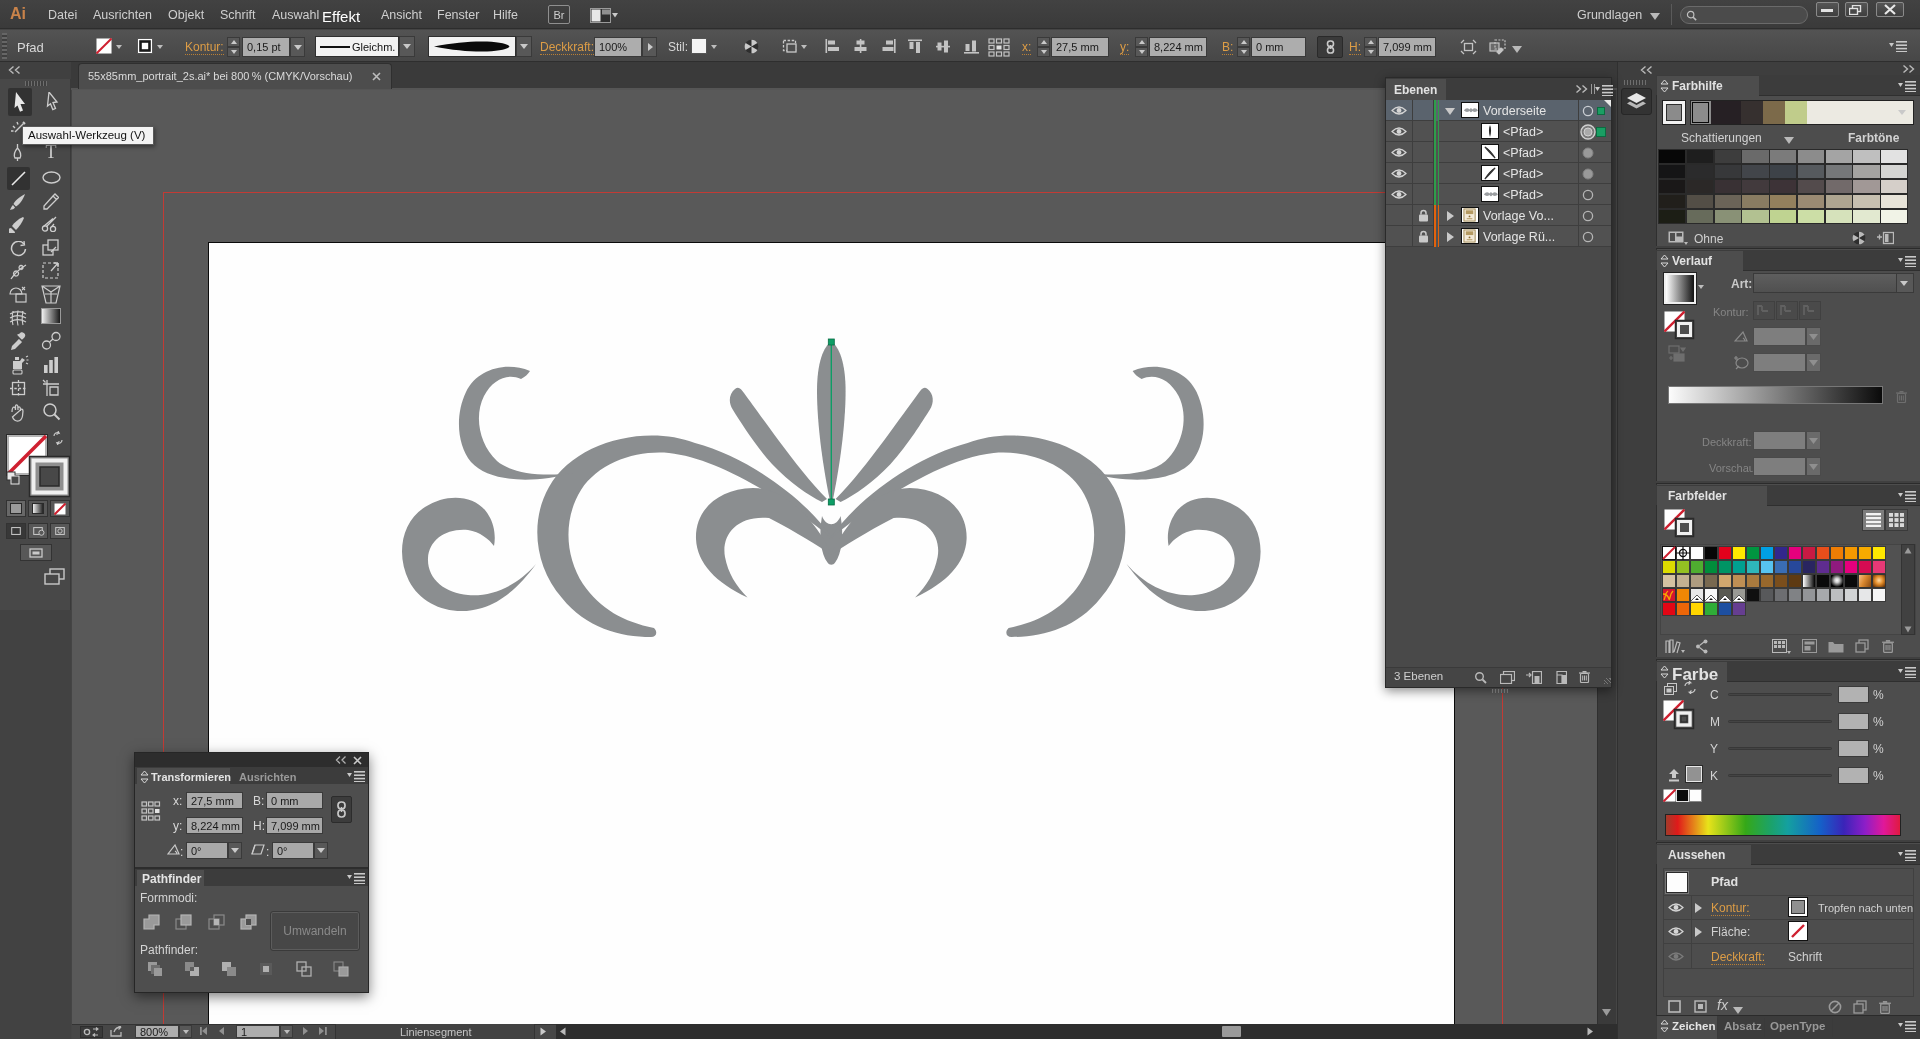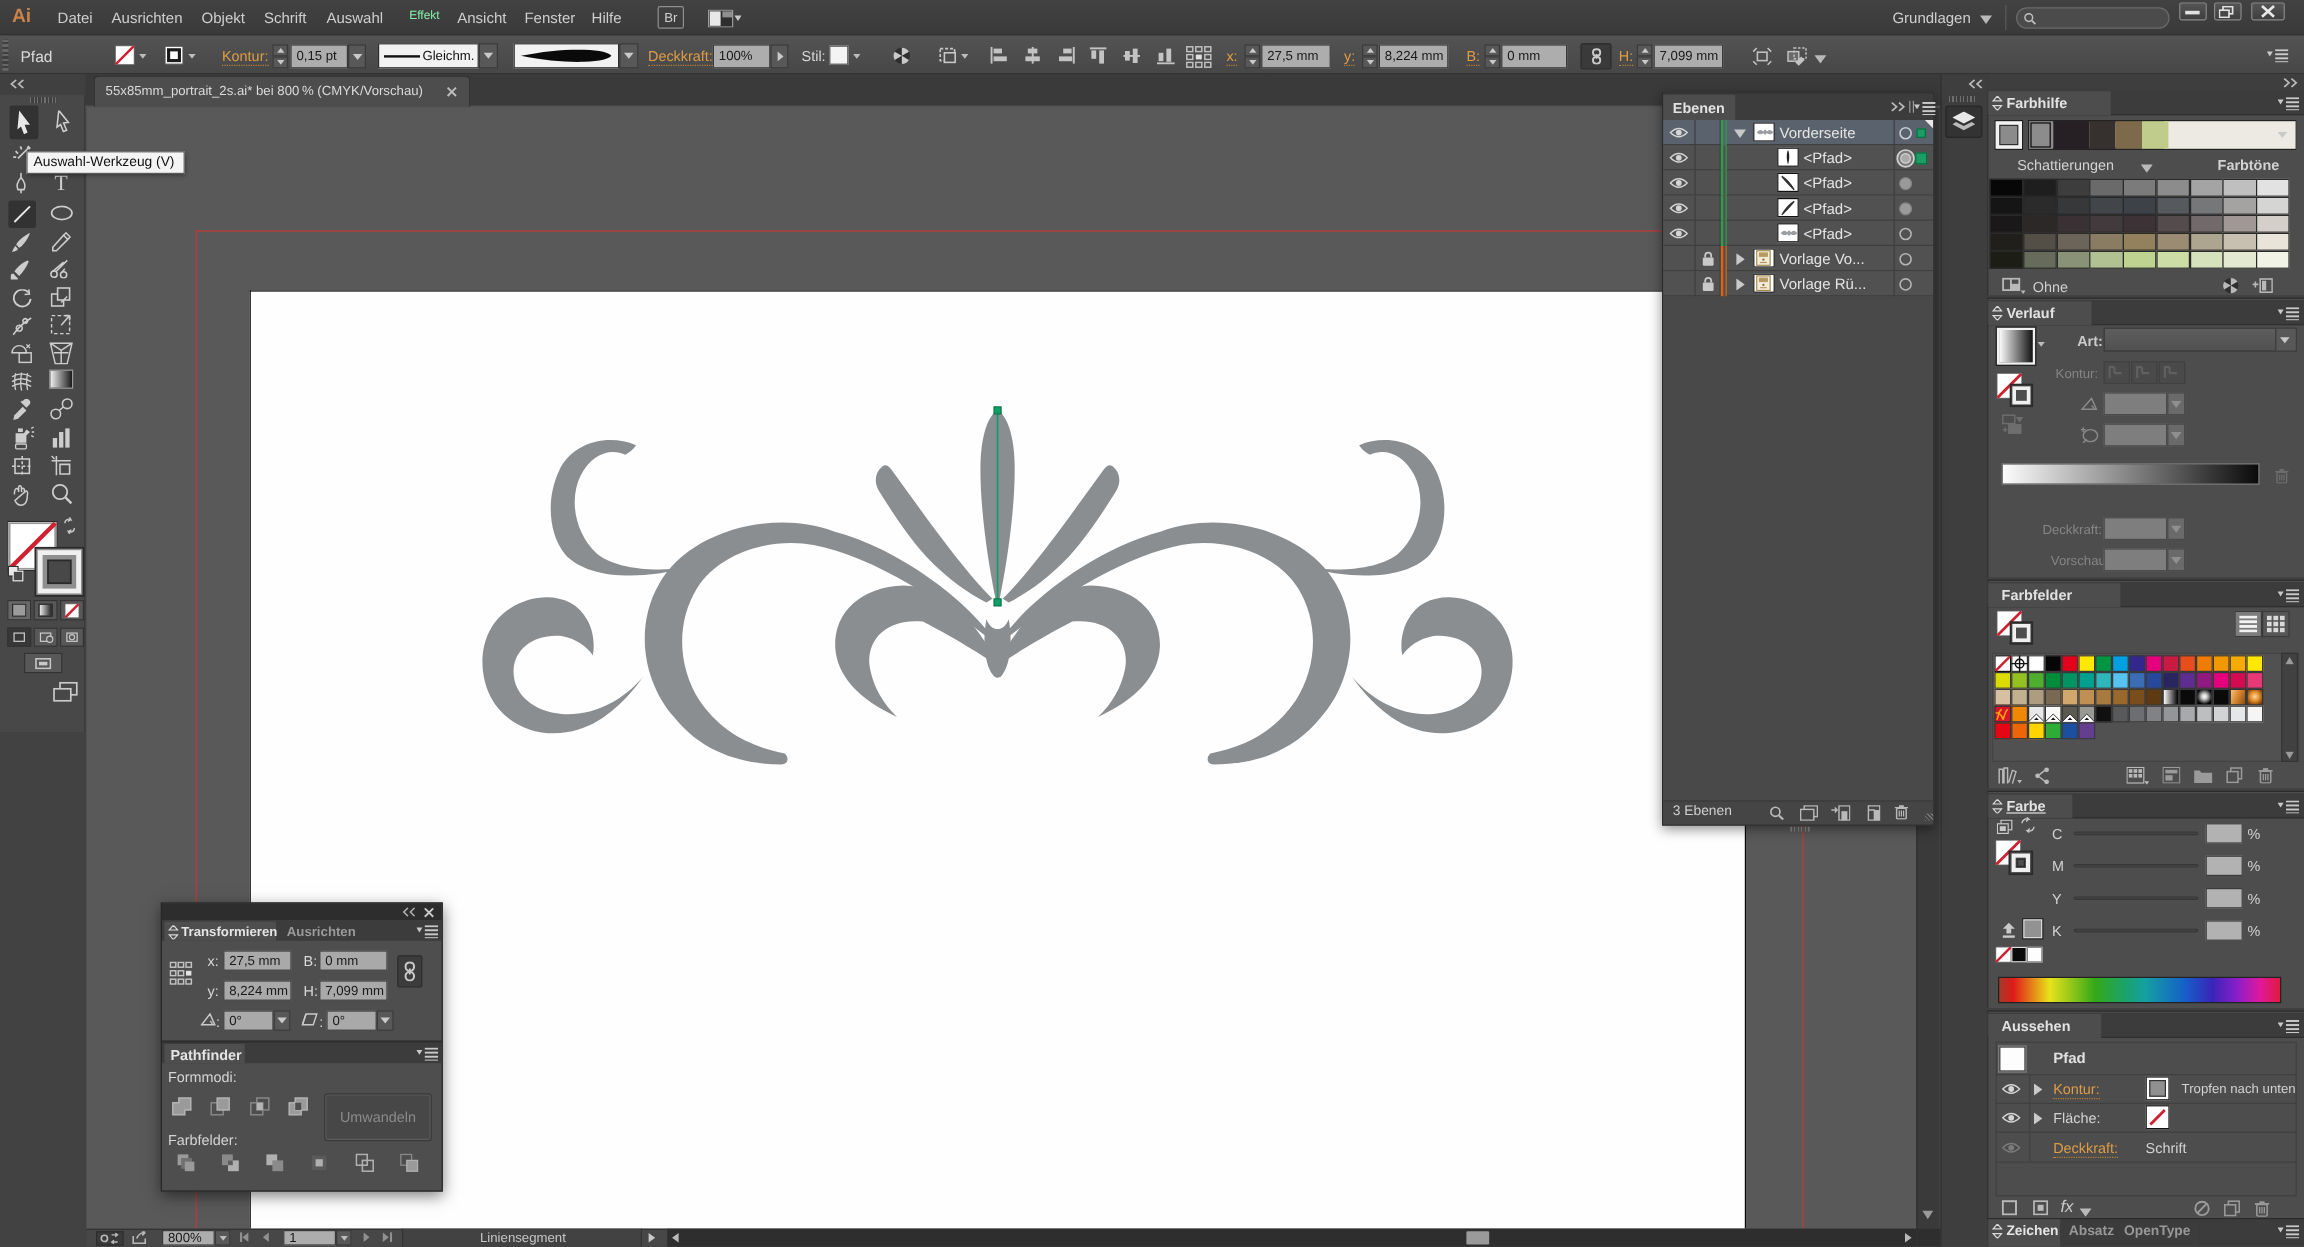--- a/index.html
+++ b/index.html
@@ -19,21 +19,21 @@
 .hdr{background:#3c3c3c;}
 </style></head>
 <body>
 <div class="abs" style="left:0;top:0;width:1920px;height:29px;background:linear-gradient(#424242,#3a3a3a);border-bottom:1px solid #2d2d2d;"></div>
 <div class="abs" style="left:10px;top:5px;font-size:16px;font-weight:bold;color:#c9834a;">Ai</div>
 <div class="abs" style="left:48px;top:8px;font-size:12.5px;color:#cfcfcf;">Datei</div>
 <div class="abs" style="left:93px;top:8px;font-size:12.5px;color:#cfcfcf;">Ausrichten</div>
 <div class="abs" style="left:168px;top:8px;font-size:12.5px;color:#cfcfcf;">Objekt</div>
 <div class="abs" style="left:220px;top:8px;font-size:12.5px;color:#cfcfcf;">Schrift</div>
 <div class="abs" style="left:272px;top:8px;font-size:12.5px;color:#cfcfcf;">Auswahl</div>
-<div class="abs" style="left:341px;top:8px;font-size:10px;color:#86efac;">Effekt</div>
+<div class="abs" style="left:322px;top:8px;font-size:15px;color:#ffffff;">Effekt</div>
 <div class="abs" style="left:381px;top:8px;font-size:12.5px;color:#cfcfcf;">Ansicht</div>
 <div class="abs" style="left:437px;top:8px;font-size:12.5px;color:#cfcfcf;">Fenster</div>
 <div class="abs" style="left:493px;top:8px;font-size:12.5px;color:#cfcfcf;">Hilfe</div>
 <div class="abs" style="left:548px;top:5px;width:22px;height:19px;border:1px solid #8f8f8f;border-radius:2px;color:#cfcfcf;font-size:11px;display:flex;align-items:center;justify-content:center;">Br</div>
 <svg class="abs" style="left:590px;top:8px" width="28" height="15" viewBox="0 0 28 15">
 <rect x="0.5" y="0.5" width="20" height="14" fill="#2e2e2e" stroke="#9a9a9a"></rect>
 <rect x="1.5" y="1.5" width="9" height="12" fill="#e8e8e8"></rect>
 <rect x="12" y="1.5" width="8" height="5" fill="#8f8f8f"></rect>
 <path d="M22 5 l6 0 -3 4.5 z" fill="#c9c9c9"></path>
   </svg>
@@ -856,21 +856,21 @@
 <line x1="6.5" y1="5.5" x2="6.5" y2="10.5" stroke="#9a9a9a" stroke-width="1"></line>
 <line x1="8.3" y1="5.5" x2="8.3" y2="10.5" stroke="#9a9a9a" stroke-width="1"></line>
   </svg>
 <div class="abs" style="left:1656px;top:657px;width:264px;height:3px;background:#404040;border-bottom:1px solid #2b2b2b;"></div>
 <div class="abs hdr" style="left:1656px;top:661px;width:264px;height:21px;border-bottom:1px solid #2f2f2f;"></div>
 <div class="abs" style="left:1657px;top:662px;width:70px;height:20px;background:#4d4d4d;"></div>
 <svg class="abs" style="left:1660px;top:666px" width="9" height="12" viewBox="0 0 9 12">
 <path d="M4.5 0 L8 4 H1 Z" fill="none" stroke="#d8d8d8" stroke-width="1"></path>
 <path d="M4.5 12 L8 8 H1 Z" fill="none" stroke="#d8d8d8" stroke-width="1"></path>
   </svg>
-<div class="abs" style="left:1672px;top:665px;font-size:12px;font-weight:bold;color:#e2e2e2;white-space:nowrap;text-decoration:underline;">Farbe</div>
+<div class="abs" style="left:1672px;top:665px;font-size:17px;font-weight:bold;color:#e2e2e2;white-space:nowrap;">Farbe</div>
 <svg class="abs" style="left:1898px;top:667px" width="18" height="11" viewBox="0 0 18 11">
 <path d="M0 2 l5 0 -2.5 4 z" fill="#c9c9c9"></path>
 <rect x="7" y="0" width="11" height="1.6" fill="#c9c9c9"></rect>
     <rect x="7" y="3.4" width="11" height="1.6" fill="#c9c9c9"></rect>
 <rect x="7" y="6.8" width="11" height="1.6" fill="#c9c9c9"></rect>
     <rect x="7" y="10" width="11" height="1" fill="#c9c9c9"></rect>
   </svg>
 <svg class="abs" style="left:1664px;top:683px" width="14" height="13" viewBox="0 0 14 13">
 <rect x="3.5" y="0.5" width="9" height="8" fill="none" stroke="#c9c9c9"></rect>
 <rect x="0.5" y="3.5" width="9" height="8" fill="#4d4d4d" stroke="#c9c9c9"></rect>
@@ -1296,21 +1296,21 @@
     <rect x="1" y="5" width="10" height="10" fill="none" stroke="#8a8a8a" stroke-width="1.2"></rect>
 <rect x="6" y="1" width="10" height="10" fill="none" stroke="#8a8a8a" stroke-width="1.2"></rect>
 <rect x="6" y="5" width="5" height="6" fill="#b5b5b5"></rect>
   </svg>
 <svg class="abs" style="left:240px;top:914px" width="17" height="16" viewBox="0 0 17 16">
     <rect x="1" y="5" width="10" height="10" fill="#9a9a9a" stroke="#b5b5b5" stroke-width="1.2"></rect>
 <rect x="6" y="1" width="10" height="10" fill="#9a9a9a" stroke="#b5b5b5" stroke-width="1.2"></rect>
 <rect x="6" y="5" width="5" height="6" fill="#4e4e4e"></rect>
   </svg>
 <div class="abs" style="left:271px;top:912px;width:88px;height:38px;background:#474747;border:1px solid #5c5c5c;outline:1px solid #3a3a3a;border-radius:2px;color:#8a8a8a;font-size:12px;display:flex;align-items:center;justify-content:center;">Umwandeln</div>
-<div class="abs" style="left:140px;top:943px;font-size:12px;color:#d4d4d4;">Farbfelder:</div>
+<div class="abs" style="left:140px;top:943px;font-size:12px;color:#d4d4d4;">Pathfinder:</div>
 <svg class="abs" style="left:147px;top:961px" width="16" height="16" viewBox="0 0 16 16">
     <rect x="1" y="1" width="9" height="9" fill="#9a9a9a"></rect>
     <rect x="4" y="4" width="9" height="9" fill="#707070"></rect>
     <rect x="7" y="7" width="8" height="8" fill="#9a9a9a"></rect>
   </svg>
 <svg class="abs" style="left:184px;top:961px" width="16" height="16" viewBox="0 0 16 16">
     <rect x="1" y="1" width="9" height="9" fill="#8a8a8a"></rect>
     <rect x="6" y="6" width="9" height="9" fill="#b0b0b0"></rect>
     <rect x="6" y="6" width="4" height="4" fill="#5e5e5e"></rect>
   </svg>

